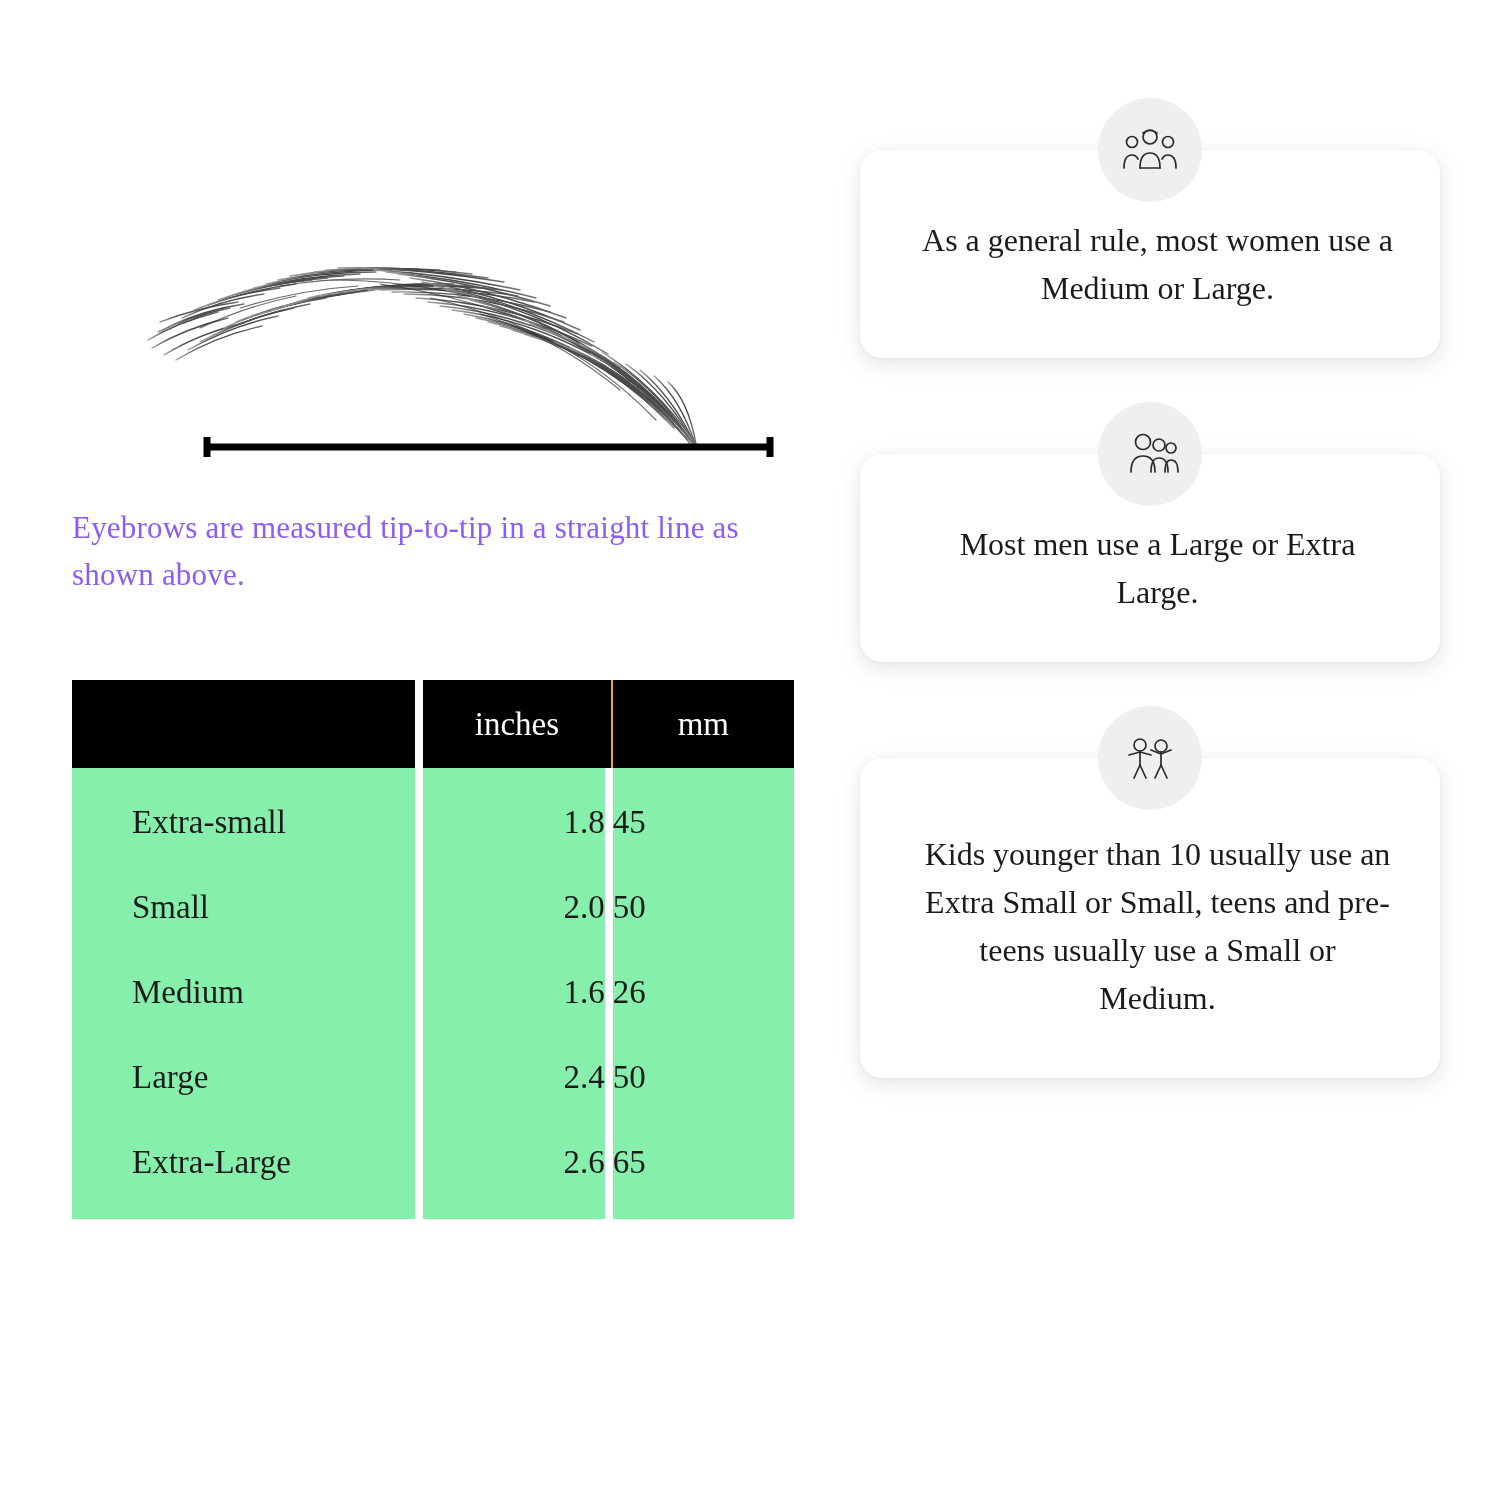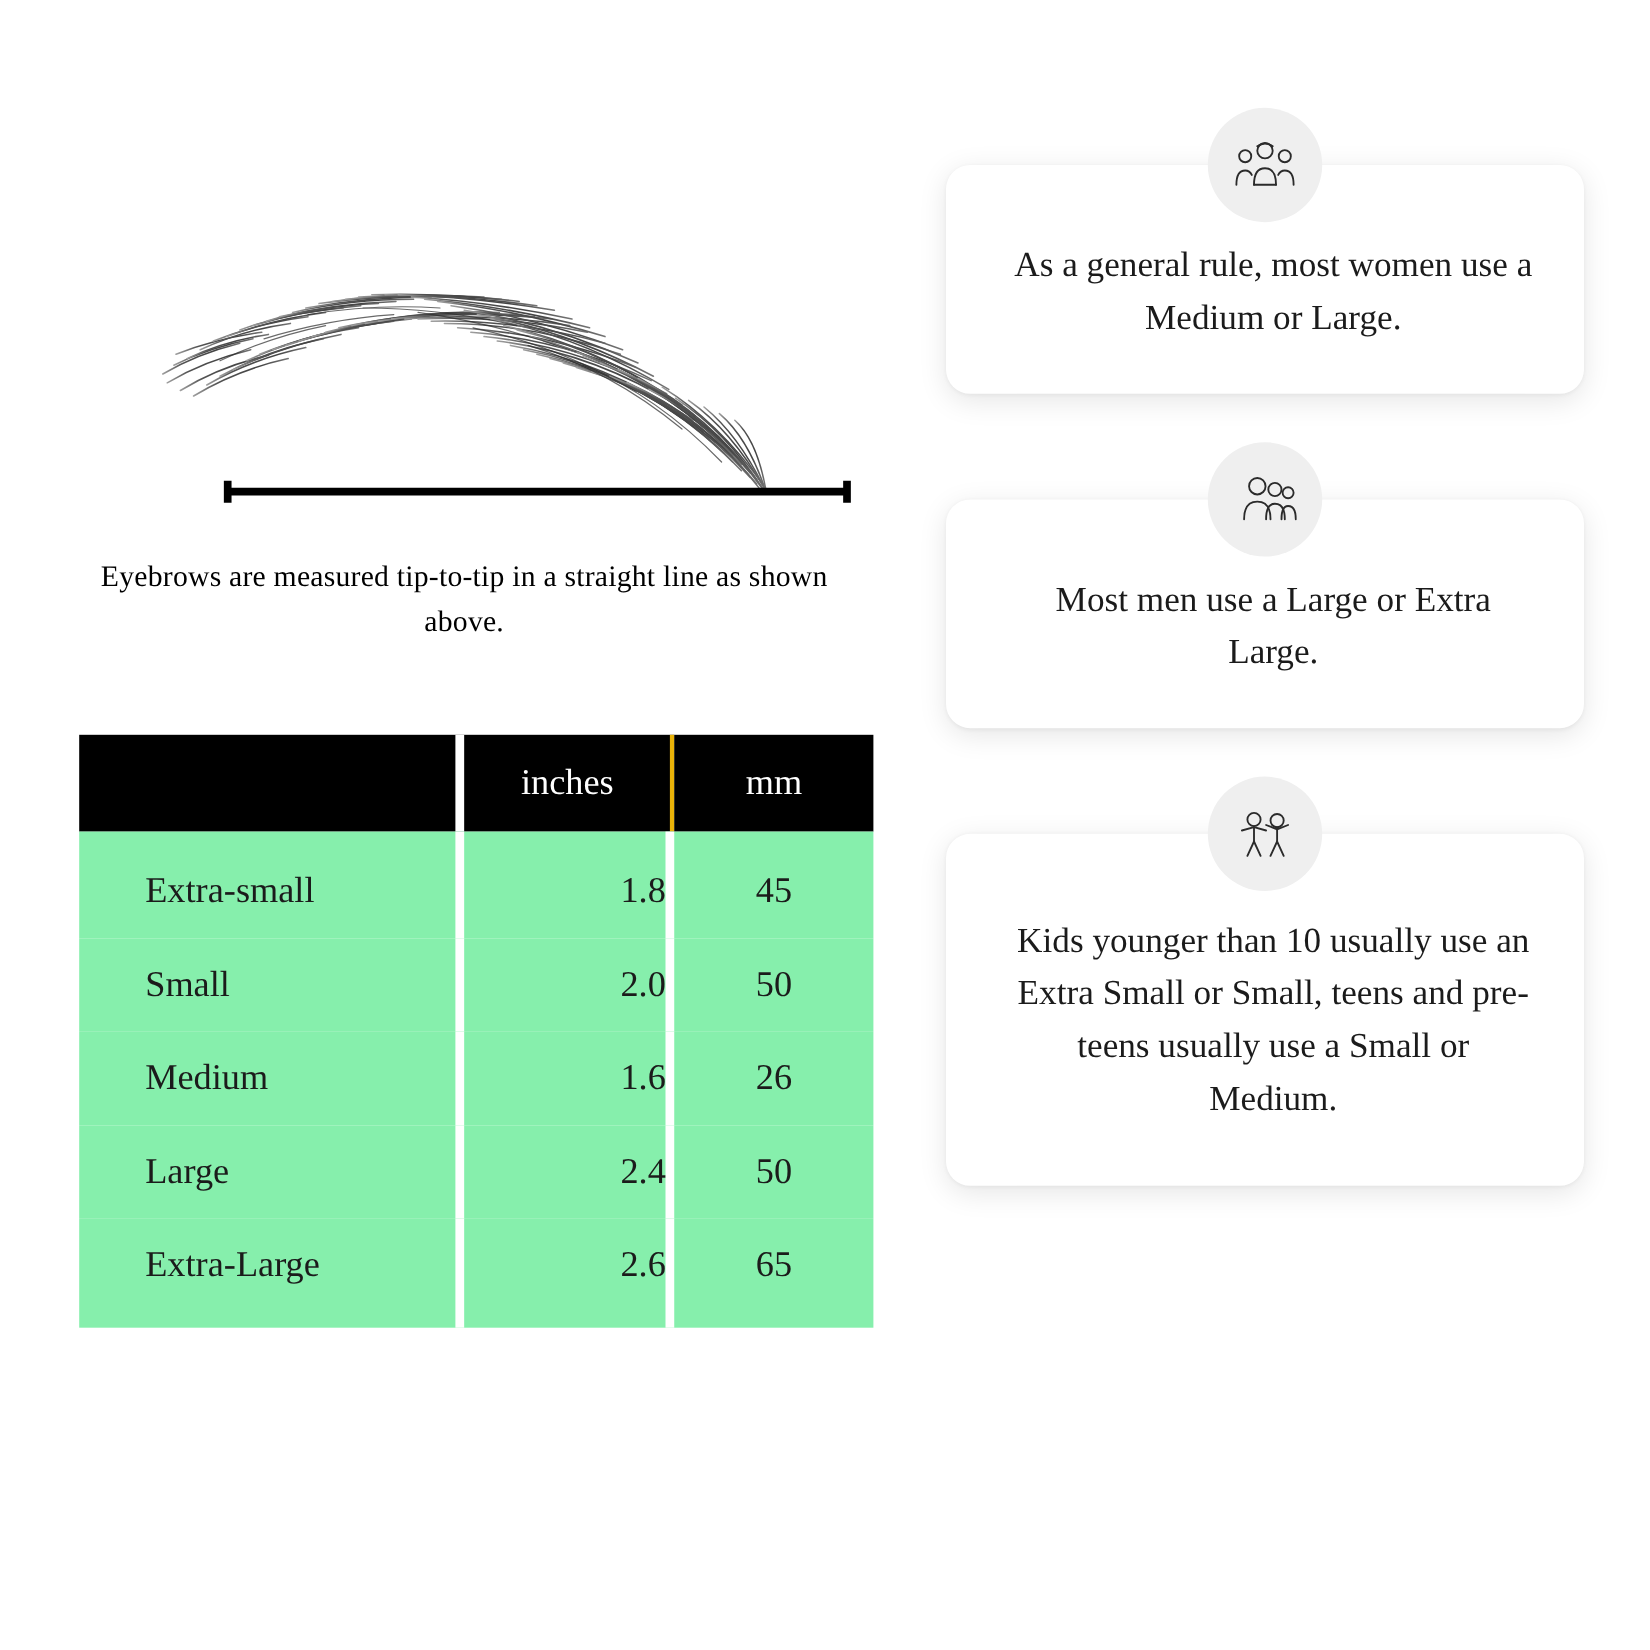--- a/index.html
+++ b/index.html
@@ -47,24 +47,24 @@
   .measure-line {
     position: absolute;
     left: 72px;
     top: 285px;
     width: 573px;
     height: 24px;
   }
 
   .caption {
     margin-top: 24px;
-    text-align: center;
-    font-size: 27px;
+    text-align: left;
+    font-size: 31px;
     line-height: 1.52;
-    color: #000000;
+    color: #8b5cf6;
     letter-spacing: 0.2px;
     width: 700px;
   }
 
   
   .size-table {
     margin-top: 82px;
     width: 722px;
     border-collapse: separate;
     border-spacing: 0;
@@ -75,41 +75,41 @@
   }
   .size-table thead th {
     background: #000000;
     color: #ffffff;
     font-weight: normal;
     font-size: 33px;
     height: 88px;
     vertical-align: middle;
   }
   .size-table thead th.col-name { width: 344px; border-right: 8px solid #ffffff; }
-  .size-table thead th.col-in   { width: 188px; border-right: 4px solid #eab308; }
+  .size-table thead th.col-in   { width: 188px; border-right: 2px solid #eab308; }
   .size-table thead th.col-mm   { width: 182px; }
 
   .size-table tbody td {
     background: #86efac;
     font-size: 33px;
     height: 85px;
     vertical-align: middle;
     color: #1b1b1b;
   }
   .size-table tbody td.c-name {
     text-align: left;
     padding-left: 60px;
     border-right: 8px solid #ffffff;
   }
   .size-table tbody td.c-in {
     text-align: right;
     border-right: 8px solid #ffffff;
   }
   .size-table tbody td.c-mm {
-    text-align: center;
+    text-align: left;
   }
   .size-table tbody tr:first-child td { padding-top: 12px; }
   .size-table tbody tr:last-child td { padding-bottom: 14px; }
 
   
   .right-col {
     position: absolute;
     left: 860px;
     top: 150px;
     width: 580px;

